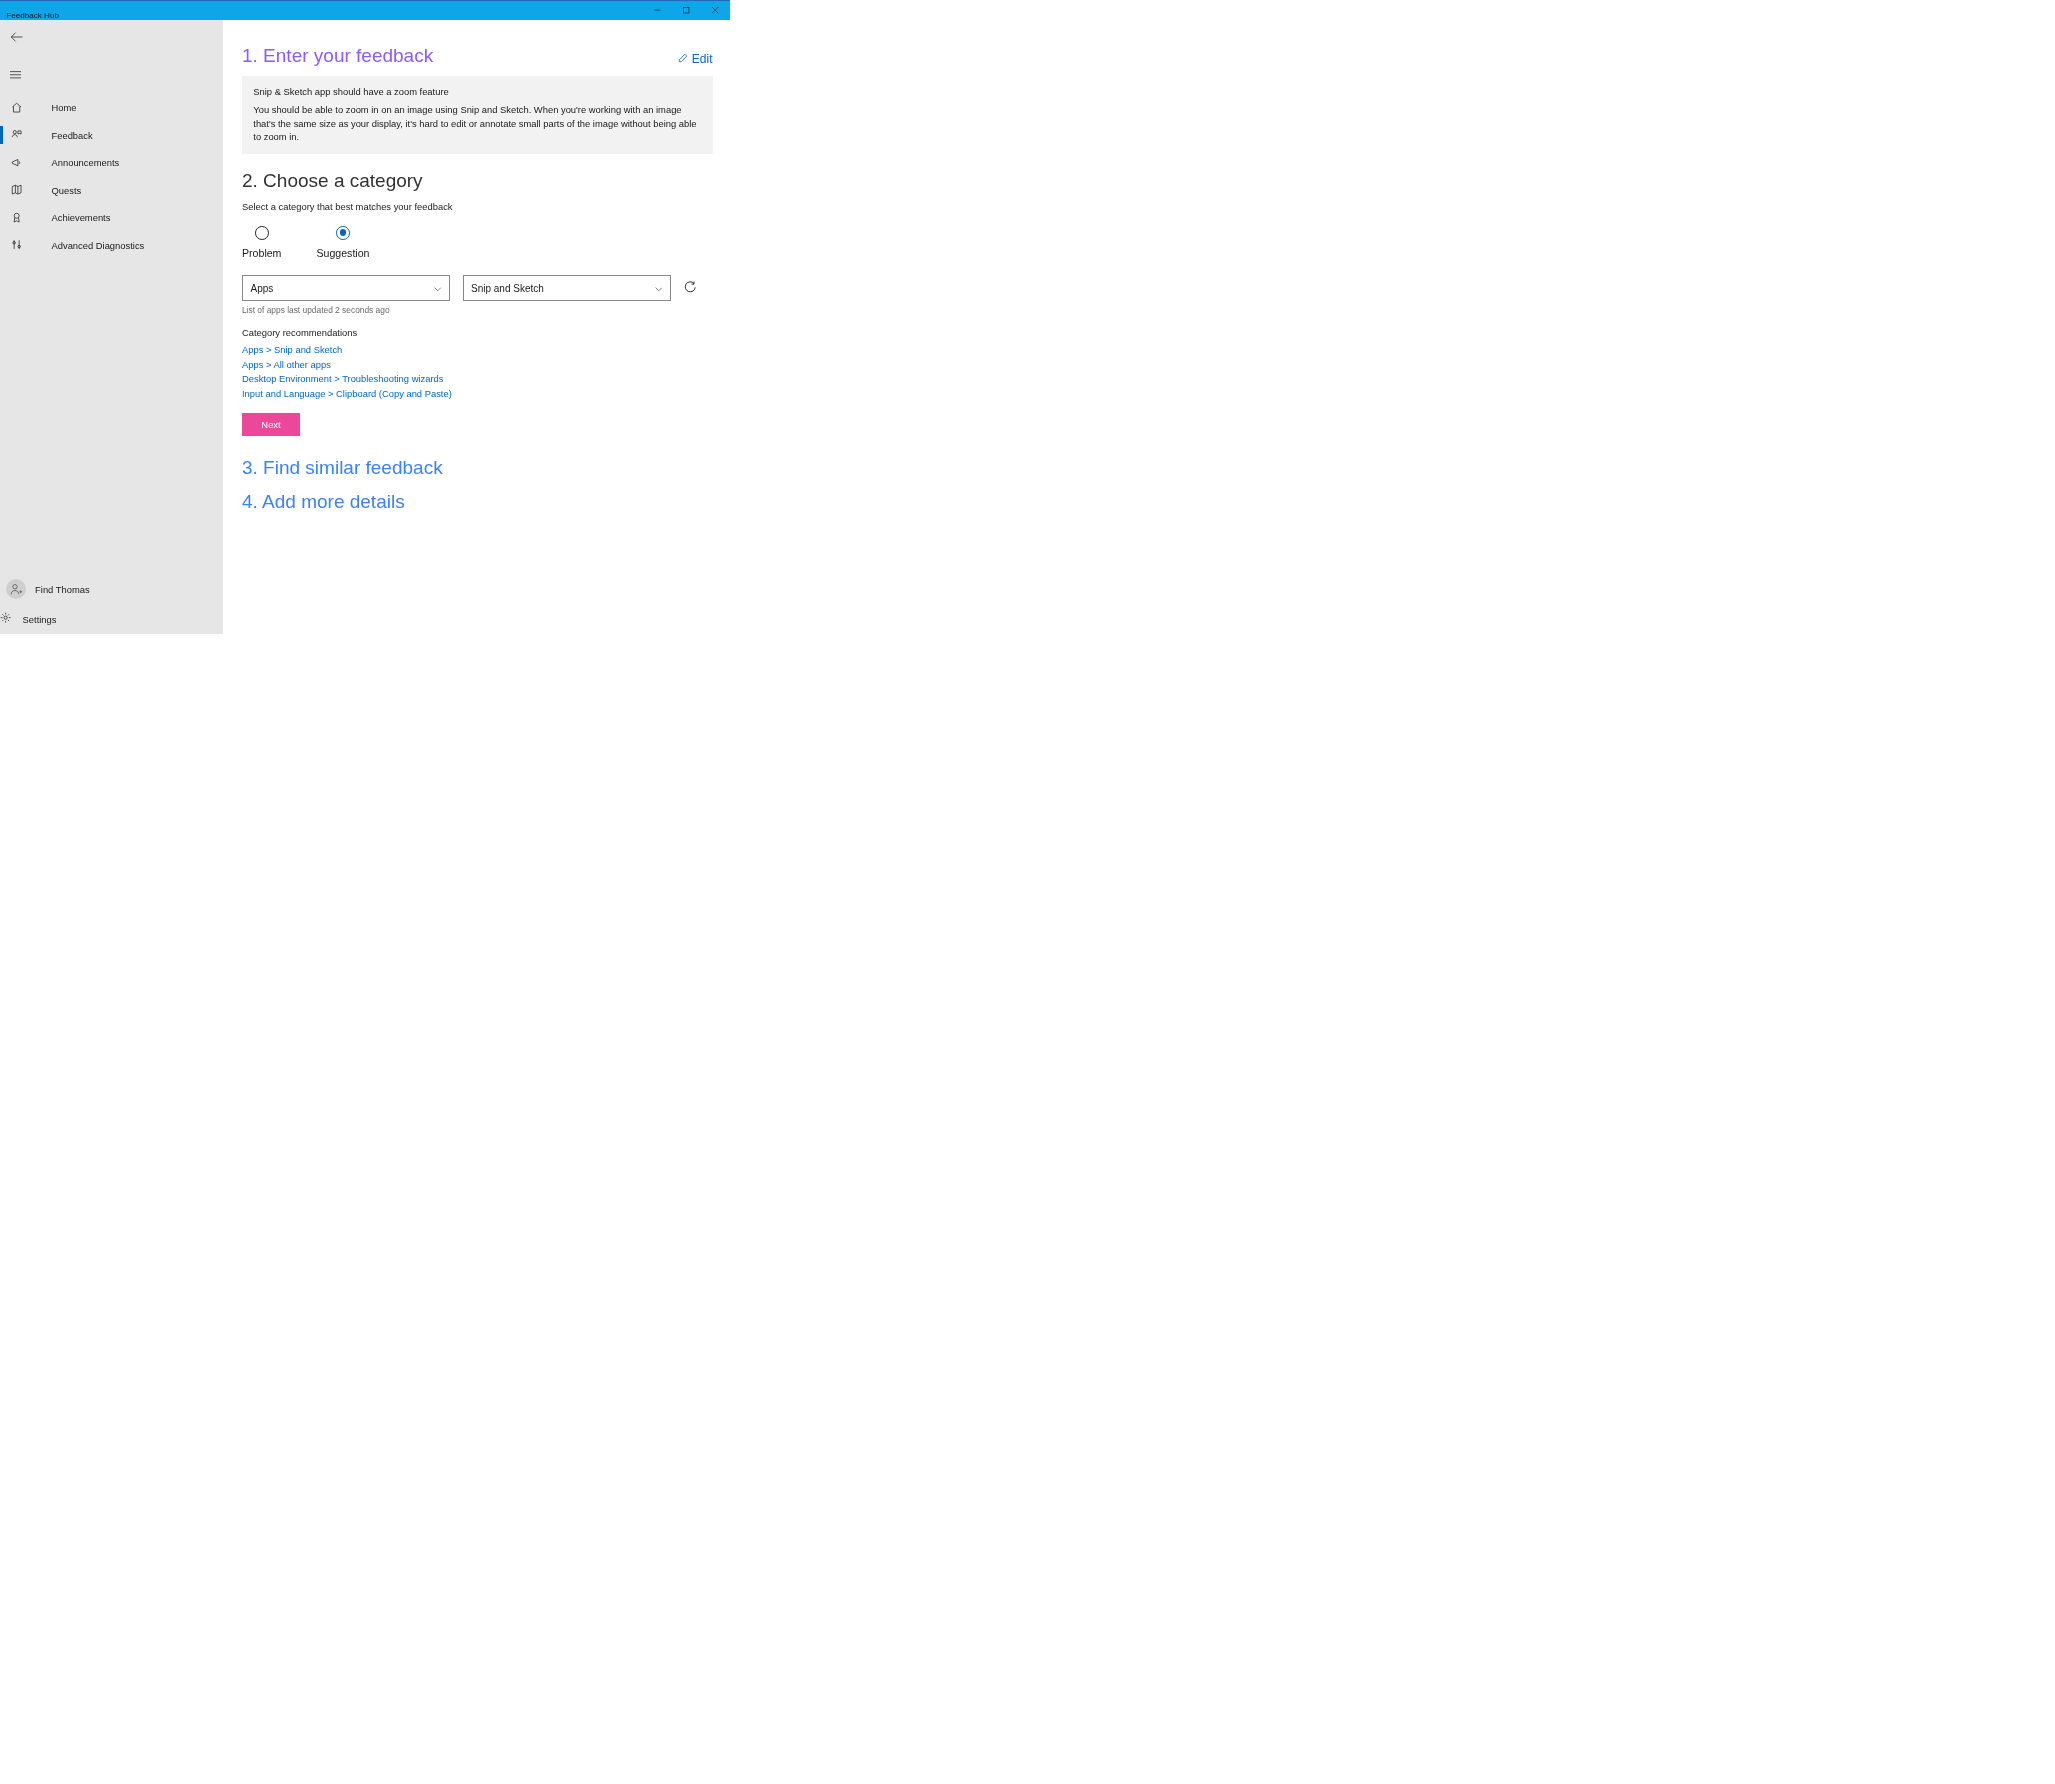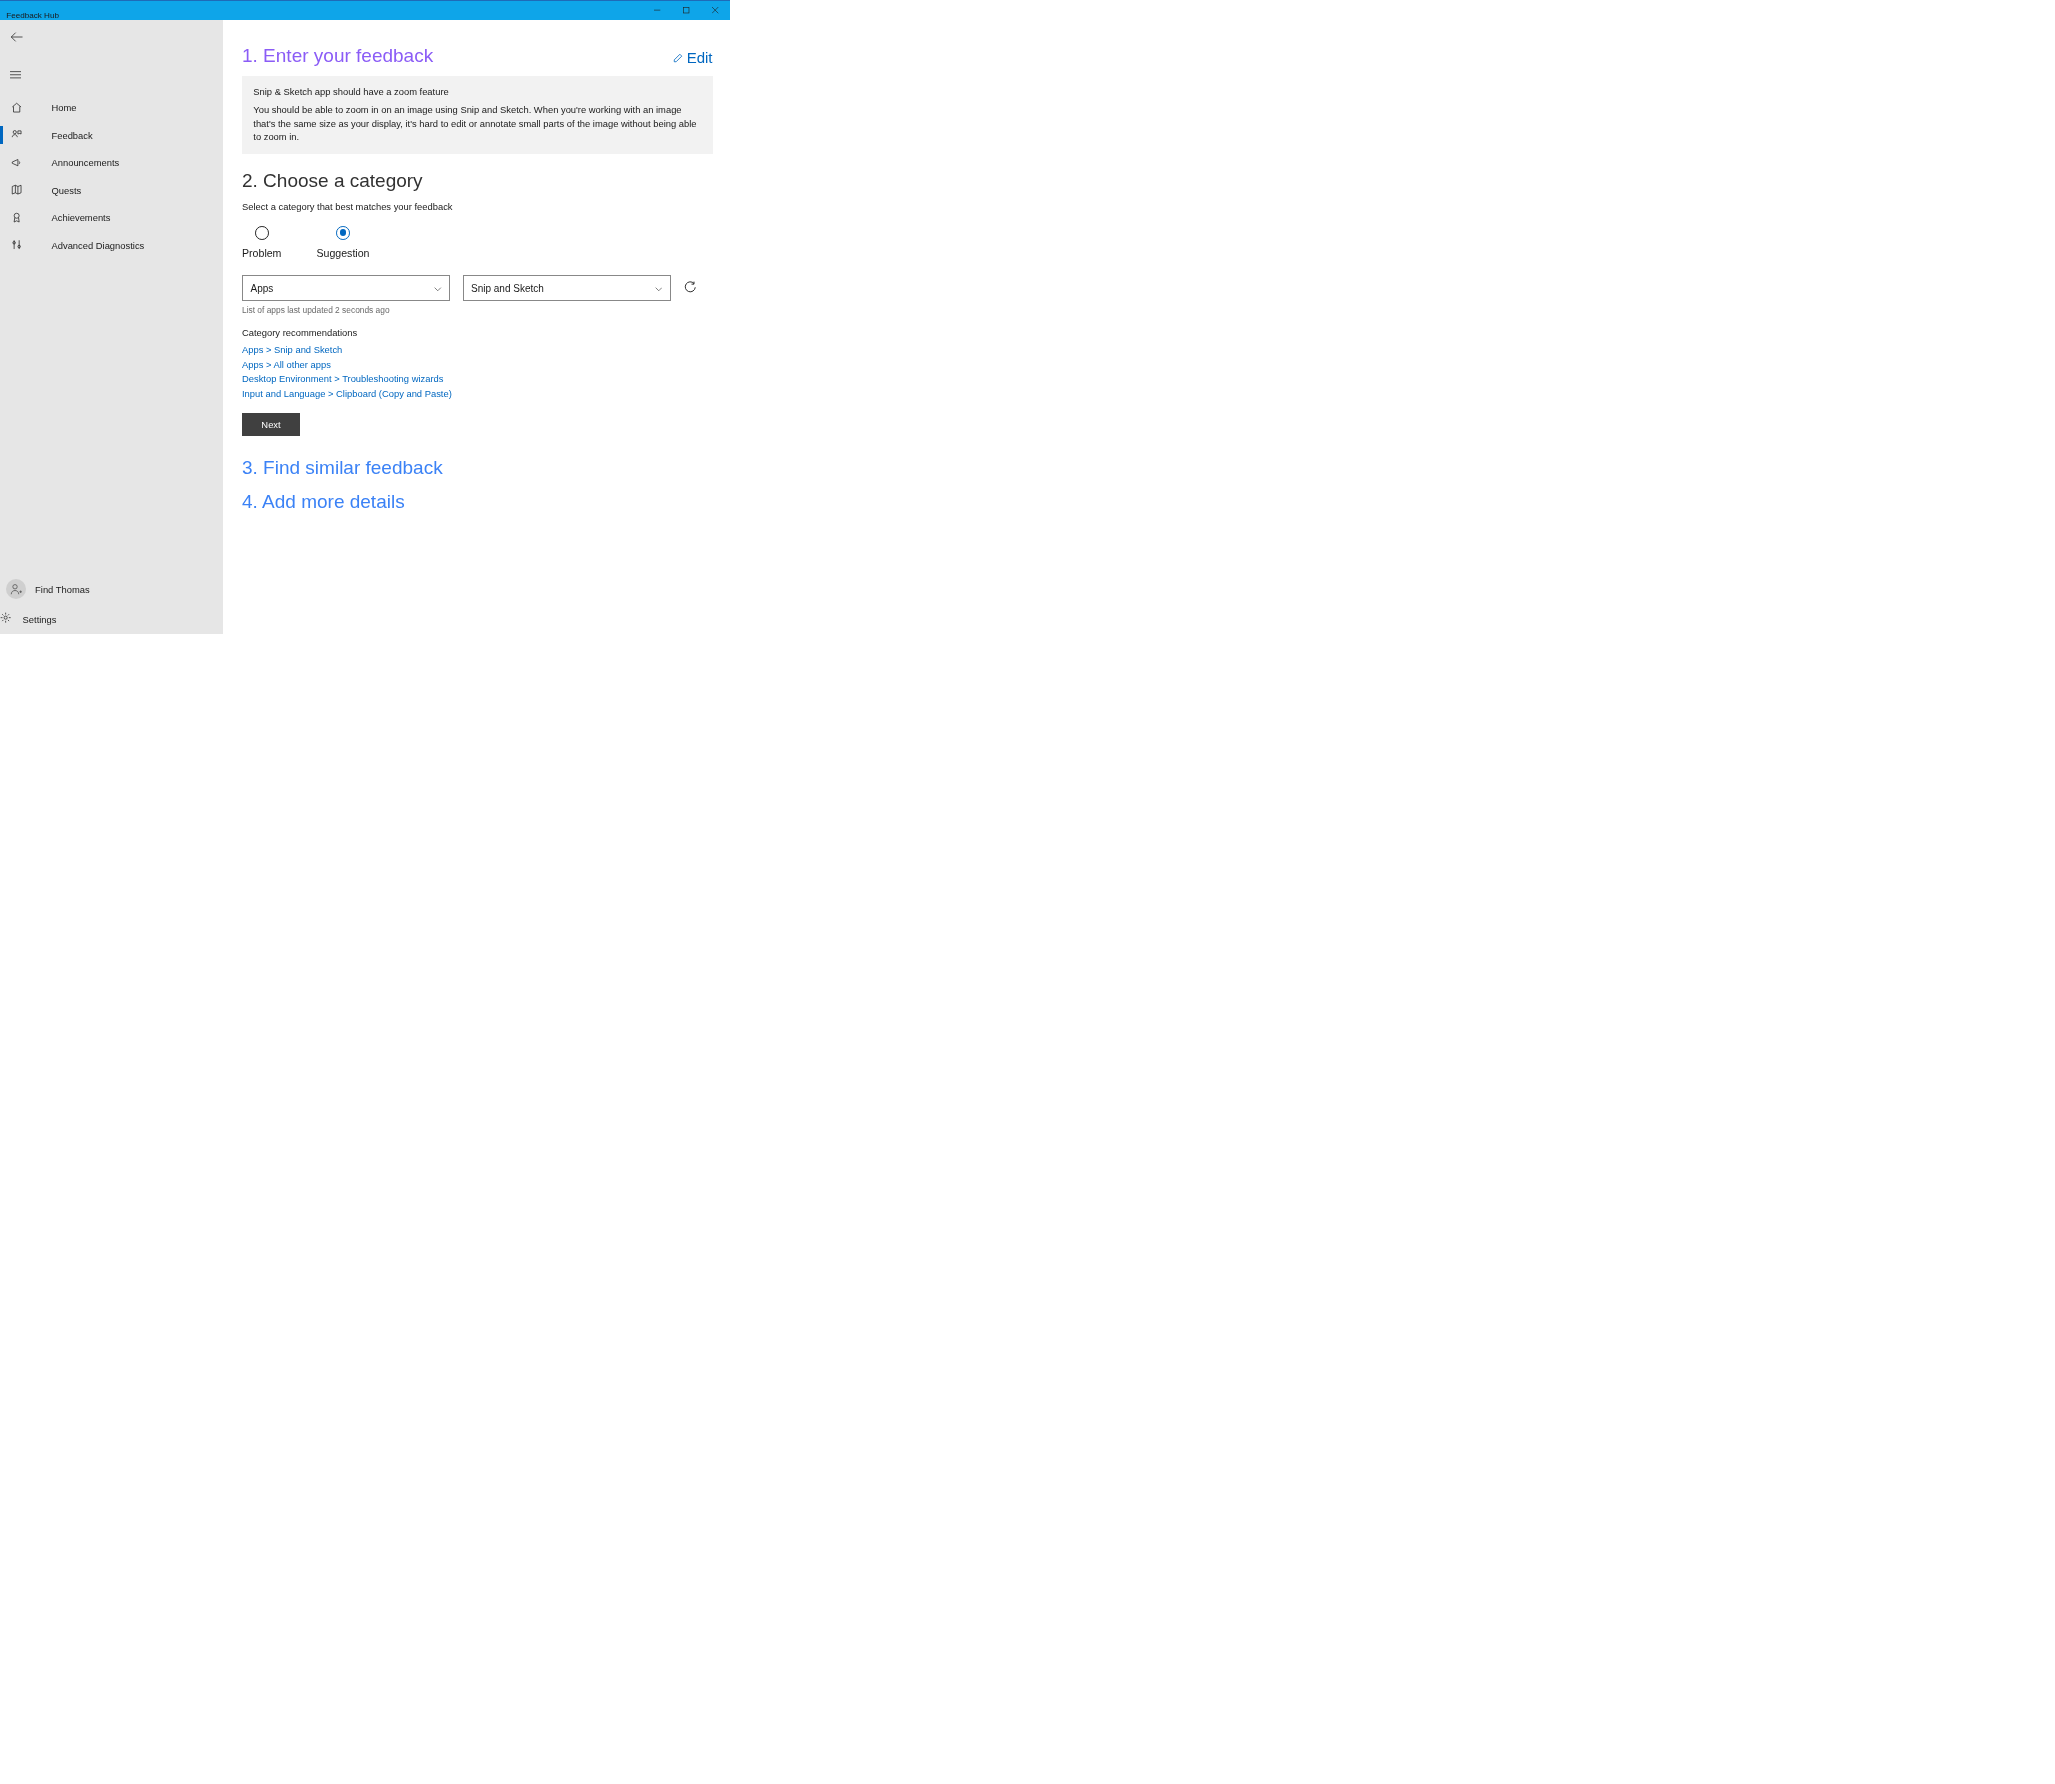--- a/index.html
+++ b/index.html
@@ -81,21 +81,21 @@
     }
     h2.step {
       font-weight: 400;
       font-size: 19px;
       color: #8b5cf6;
       margin-bottom: 8.8px;
     }
     h2.step.active { color: #323232; }
     .edit-link {
       color: #0067c0;
-      font-size: 15px;
+      font-size: 12px;
       display:flex; align-items:center; gap:3.8px;
       padding-bottom: 10px;
     }
     .feedback-box {
       background: #f2f2f2;
       padding: 10px 11.3px;
       margin-bottom: 16.3px;
     }
     .fb-title { font-size: 9.4px; margin-bottom: 6.3px; }
     .fb-body { font-size: 9.4px; line-height: 1.45; }
@@ -121,21 +121,21 @@
       background: #fff;
     }
     .select-box.primary { width: 208px; }
     .select-box.secondary { width: 208px; border: 0.6px solid #888;}
     .refresh { width: 15px; display:flex; align-items:center; justify-content:center;}
     .hint { color: #6a6a6a; font-size: 8.4px; margin-top: 3.8px; }
     .recs-head { font-size: 9.4px; margin-top: 11.3px; margin-bottom: 6.3px; }
     .rec-link { color: #0067c0; font-size: 9.4px; display:block; margin-bottom: 3.8px; }
     .next-btn {
       margin-top: 13.8px;
-      background: #404040;
+      background: #ec4899;
       color: #fff;
       border: none;
       width: 58px; height: 22.5px;
       font-size: 9.4px;
       display:flex; align-items:center; justify-content:center;
     }
     h2.dimmed { color: #3b82f6; margin-top: 21px;}
   </style>
 </head>
 <body>

